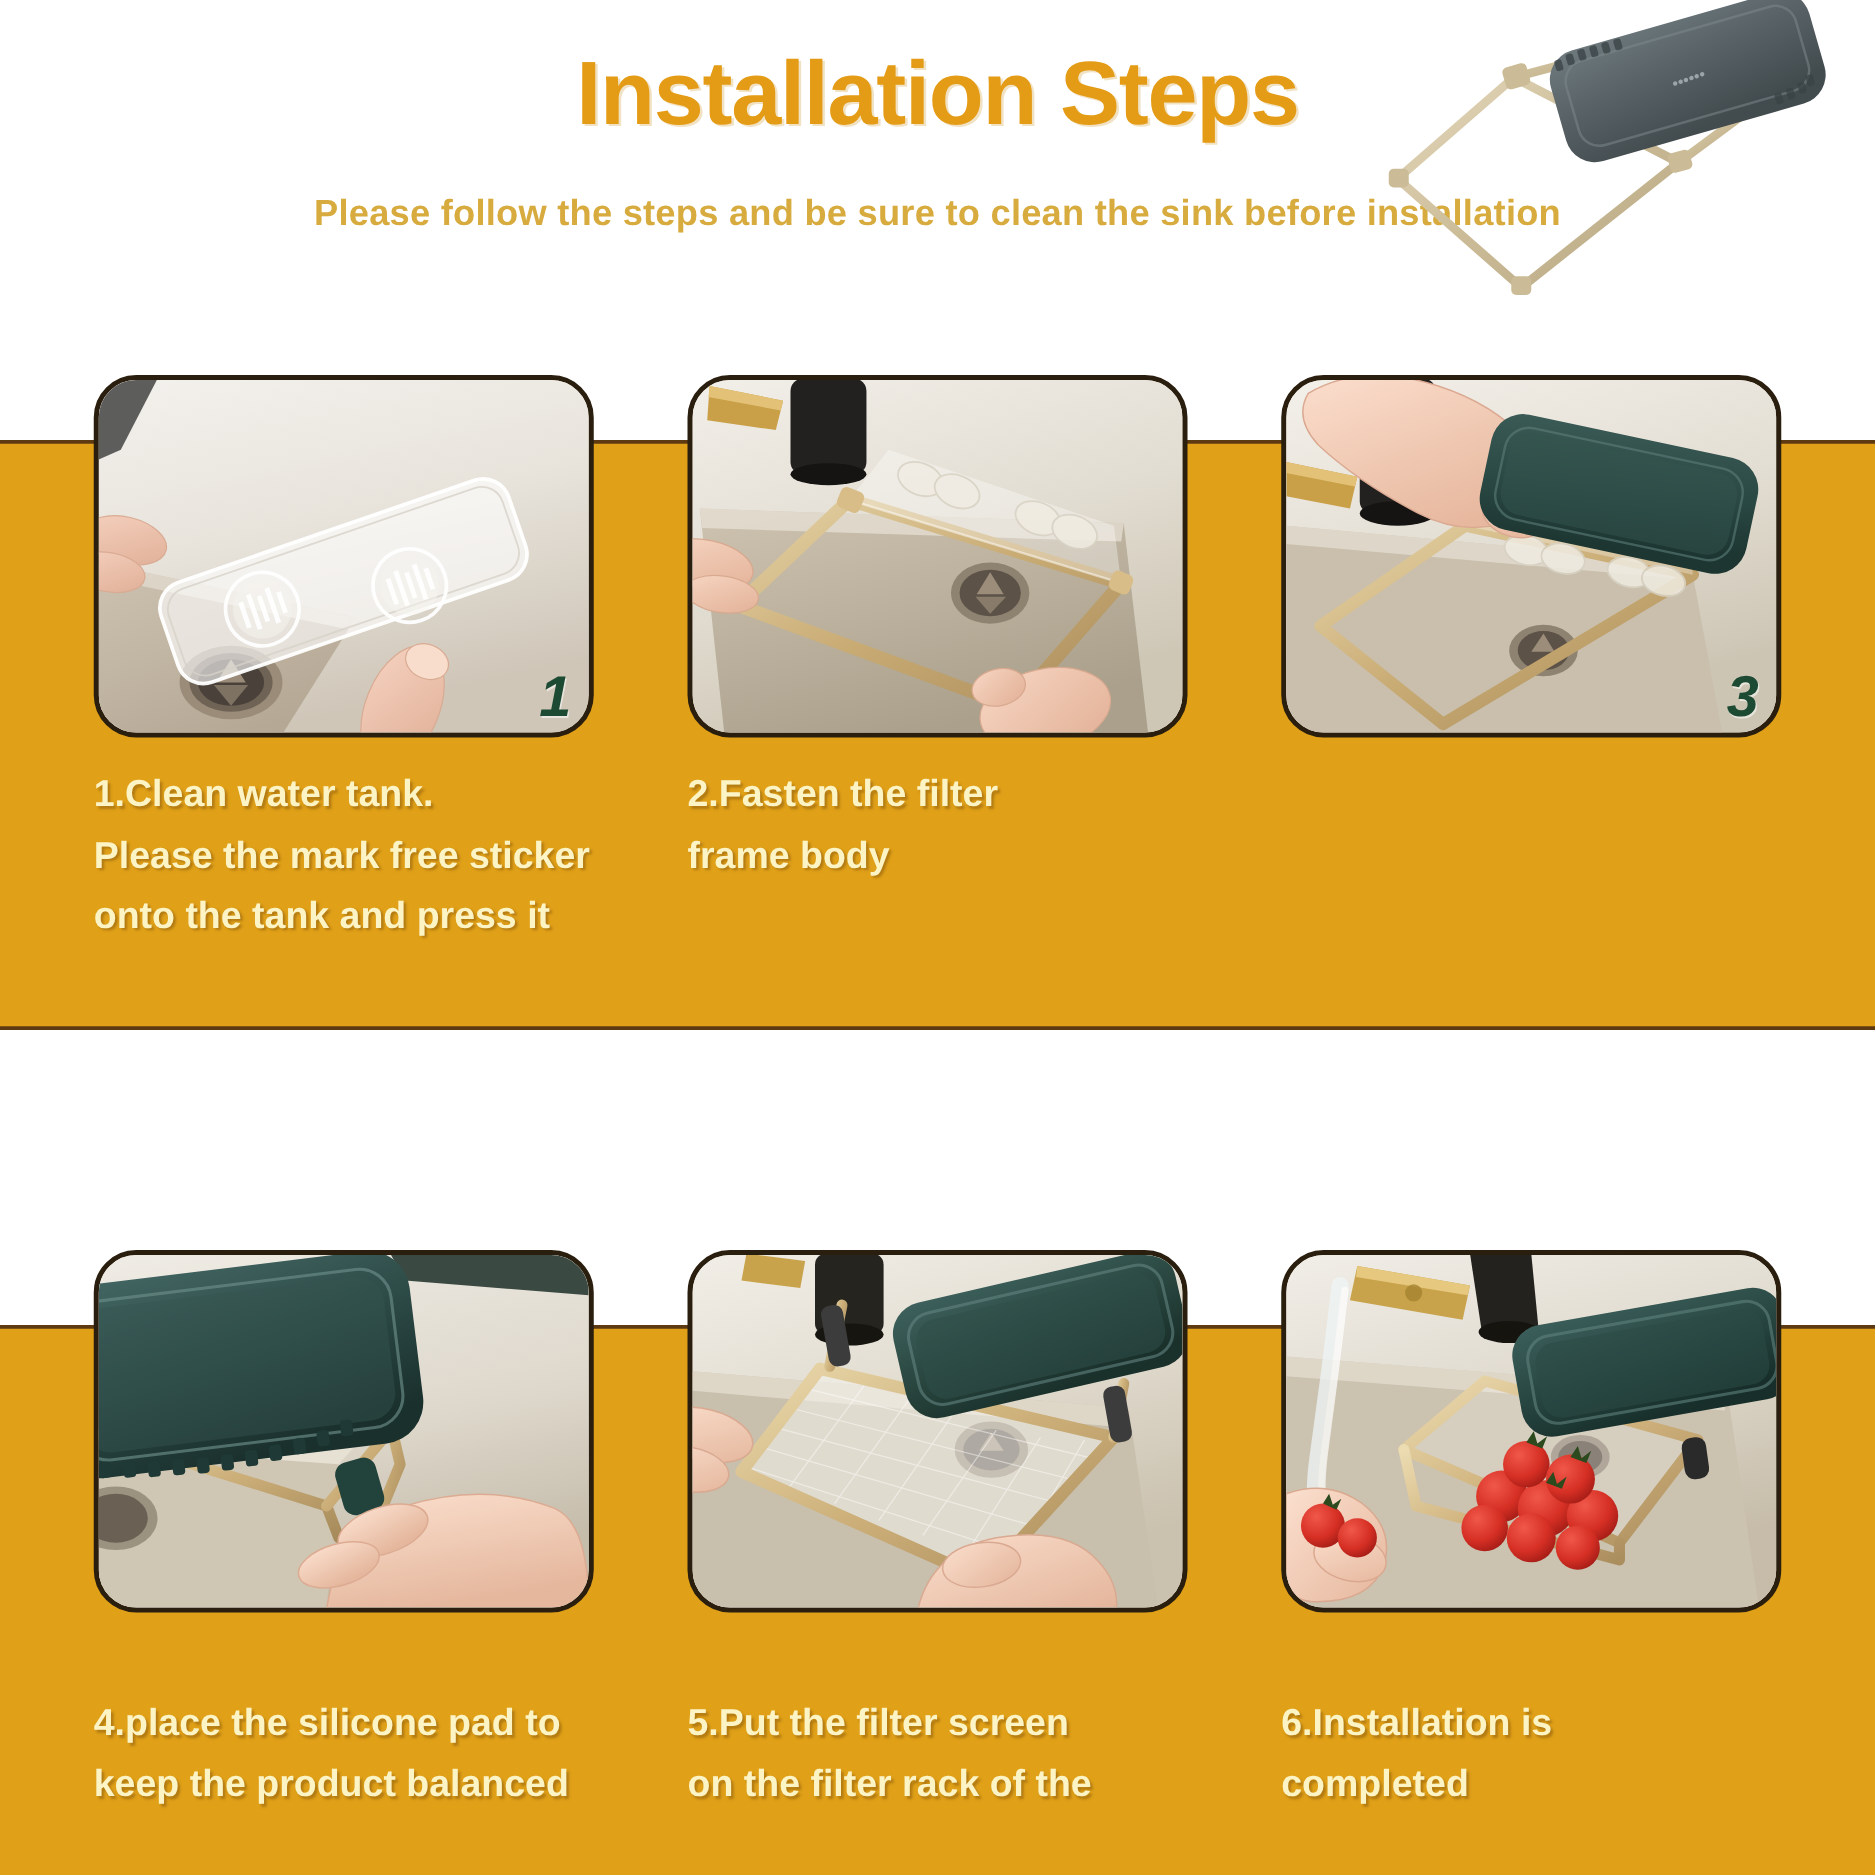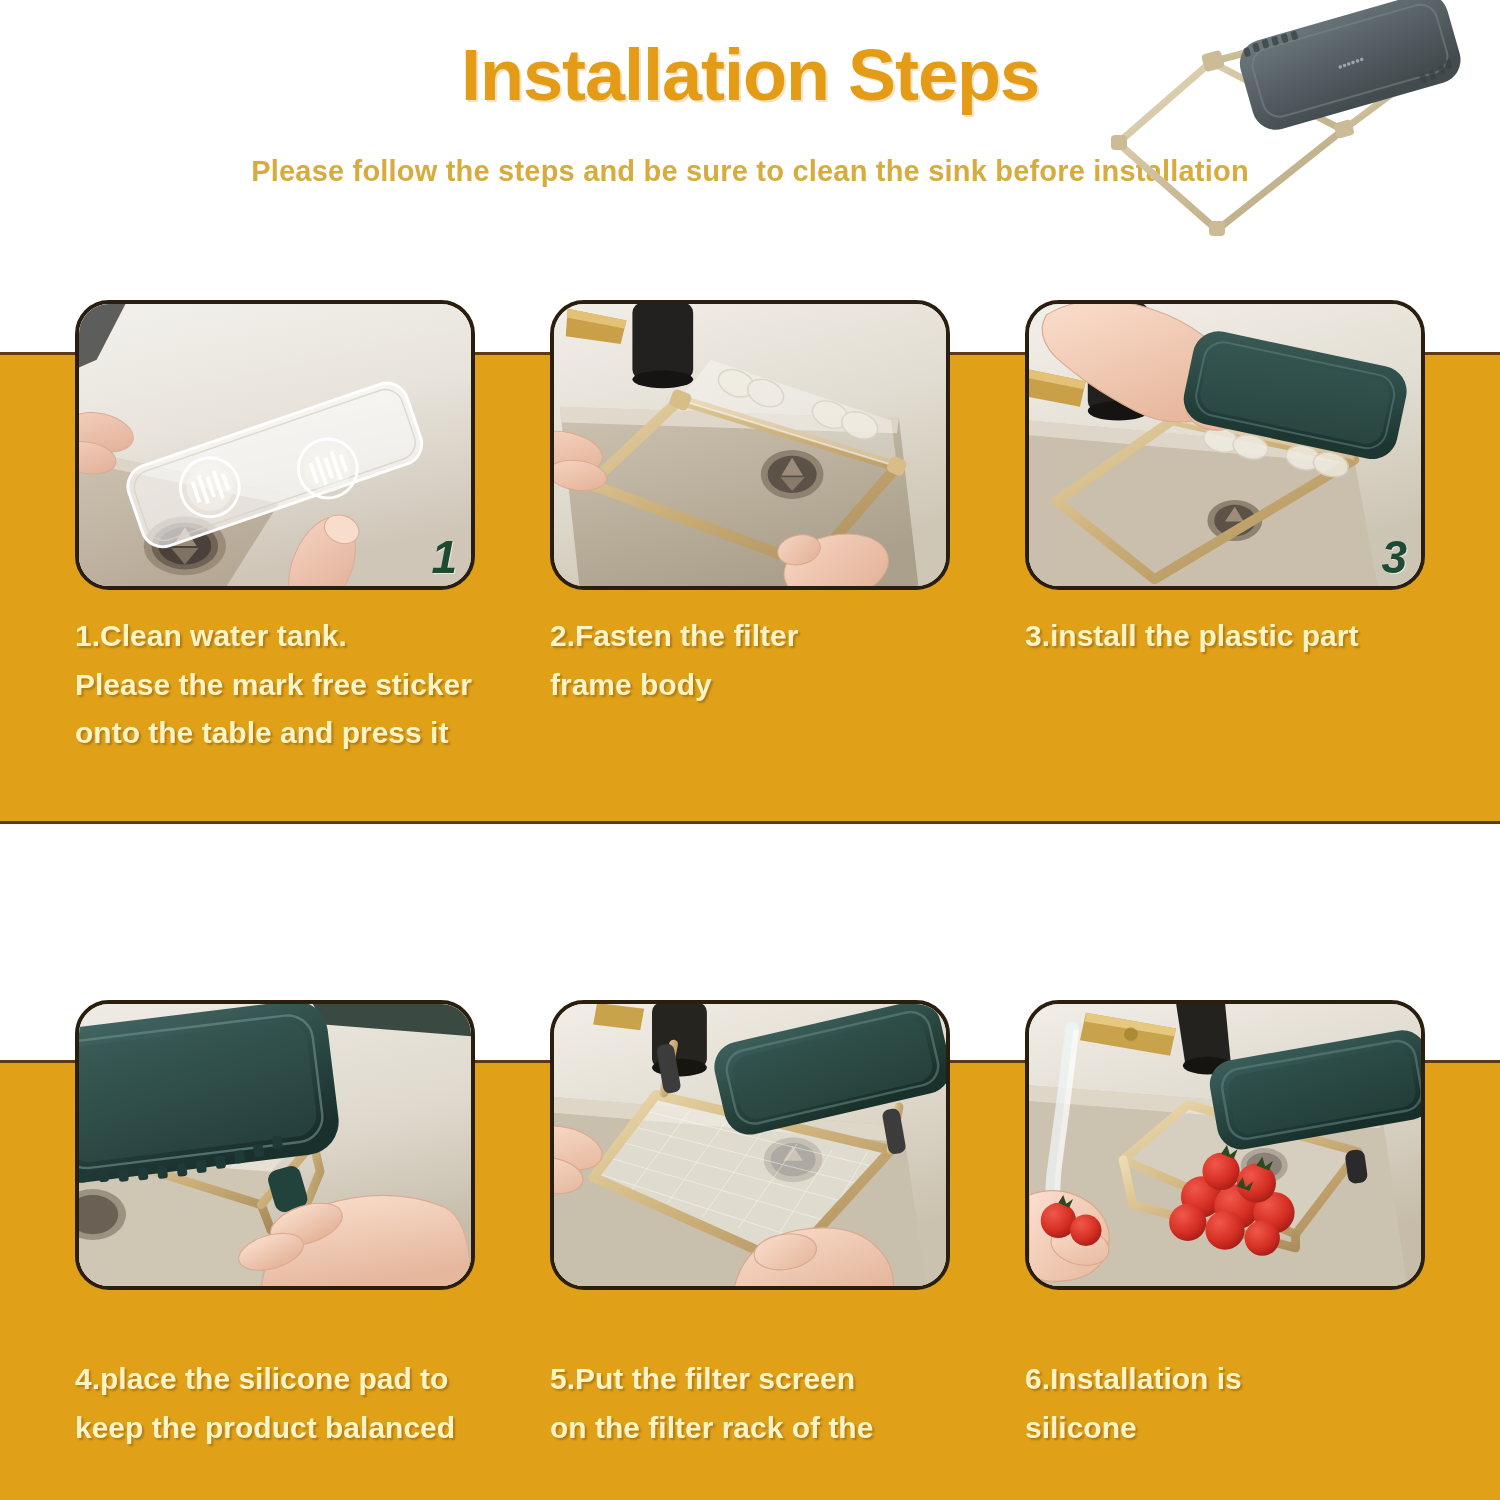--- a/index.html
+++ b/index.html
@@ -375,28 +375,27 @@
     </svg>
     <span class="photo-badge">3</span>
   </div>
 
 </div>
 
 <div class="caption-row" id="caption-row-one">
   <div class="caption">
     <span class="cap-line">1.Clean water tank.</span>
     <span class="cap-line">Please the mark free sticker</span>
-    <span class="cap-line">onto the table and press it</span>
+    <span class="cap-line">onto the tank and press it</span>
   </div>
   <div class="caption">
     <span class="cap-line">2.Fasten the filter</span>
     <span class="cap-line">frame body</span>
   </div>
   <div class="caption">
-    <span class="cap-line">3.install the plastic part</span>
   </div>
 </div>
 
 <div class="photo-row" id="photo-row-two">
 
   <div class="photo">
     <svg viewBox="0 0 400 290" preserveAspectRatio="xMidYMid slice" xmlns="http://www.w3.org/2000/svg">
       <defs>
         <linearGradient id="p4bg" x1="0" y1="0" x2="0.3" y2="1">
           <stop offset="0%" stop-color="#efece5"></stop>
@@ -631,15 +630,15 @@
   <div class="caption">
     <span class="cap-line">4.place the silicone pad to</span>
     <span class="cap-line">keep the product balanced</span>
   </div>
   <div class="caption">
     <span class="cap-line">5.Put the filter screen</span>
     <span class="cap-line">on the filter rack of the</span>
   </div>
   <div class="caption">
     <span class="cap-line">6.Installation is</span>
-    <span class="cap-line">silicone</span>
+    <span class="cap-line">completed</span>
   </div>
 </div>
 
 </body></html>

